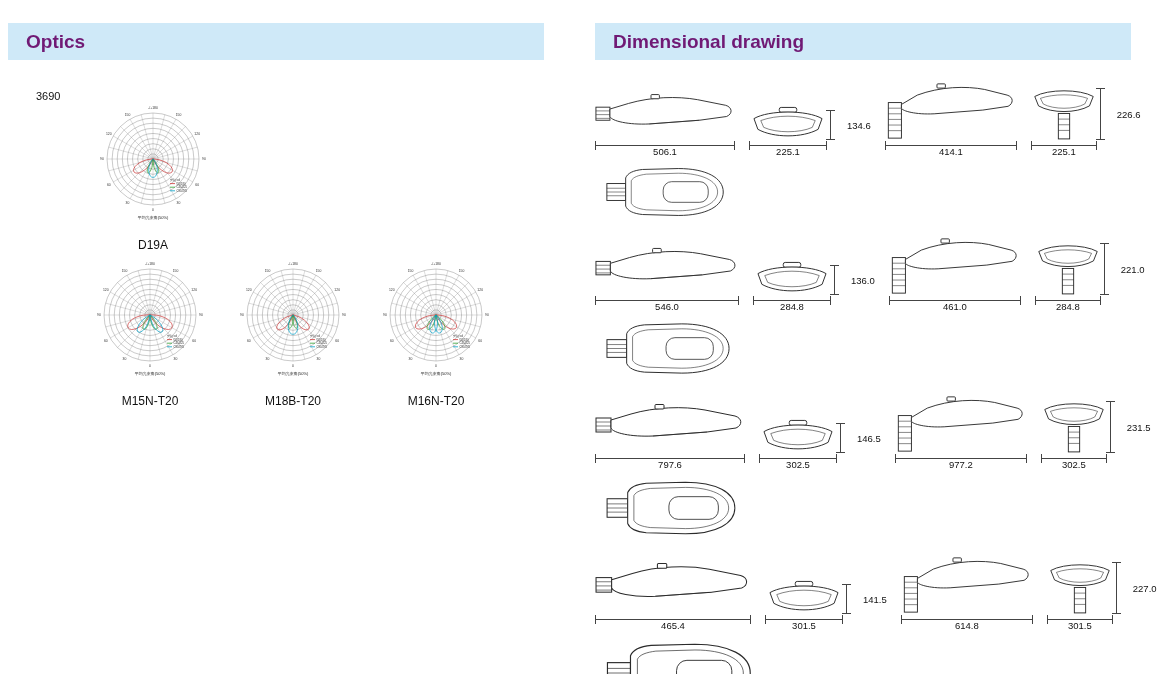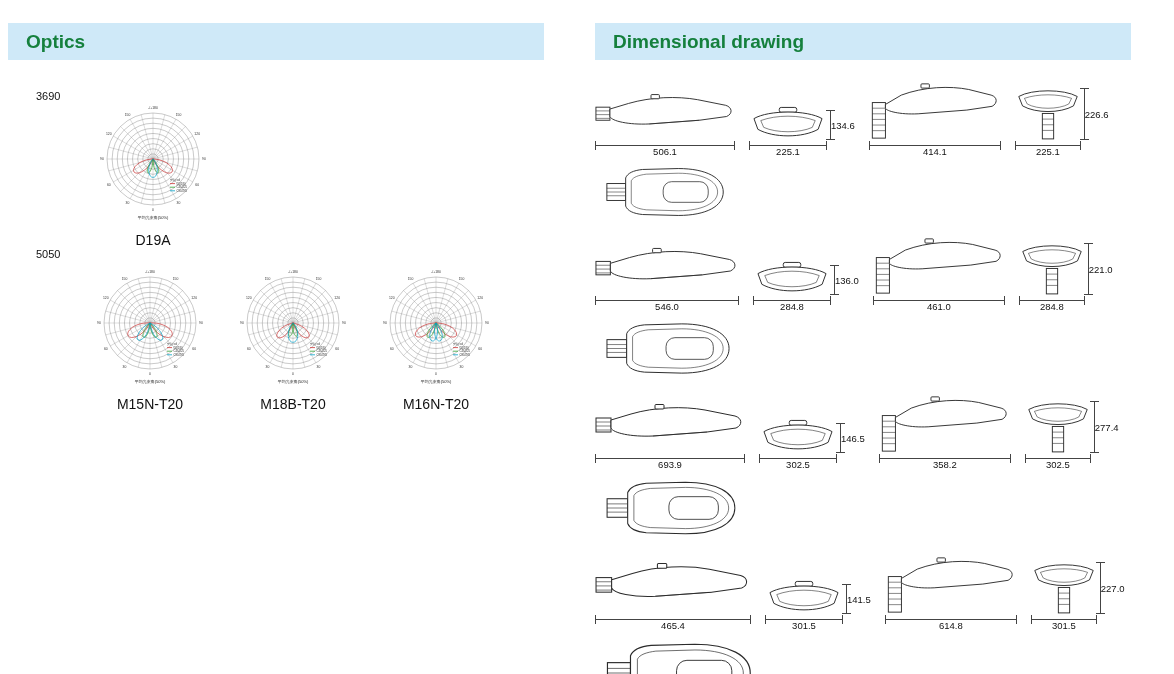--- a/index.html
+++ b/index.html
@@ -4,31 +4,31 @@
 <style>
   html,body{margin:0;padding:0;}
   body{
     width:1174px;height:674px;background:#ffffff;position:relative;overflow:hidden;
     font-family:"Liberation Sans", sans-serif;color:#222;
   }
   .col{position:absolute;top:23px;}
   .col.left{left:8px;width:536px;}
   .col.right{left:595px;width:536px;}
   .section-header{
-    height:37px;background:#cfe9f8;color:#15803d;font-weight:bold;font-size:19px;
+    height:37px;background:#cfe9f8;color:#701a75;font-weight:bold;font-size:19px;
     line-height:37px;padding-left:18px;box-sizing:border-box;
   }
   
   .optics-body{padding-top:30px;}
   .group-label{font-size:11px;color:#111;margin-left:28px;margin-bottom:2px;}
   .chart-row-1{margin-left:81px;}
   .chart-row-2{display:flex;margin-left:78px;gap:15px;margin-top:8px;}
   figure.polar-fig{margin:0;width:128px;text-align:center;}
   figure.polar-fig svg.polar{width:124px;height:118px;display:block;margin:0 auto;}
-  figcaption.chart-name{font-size:14px;color:#111;margin-top:10px;}
+  figcaption.chart-name{font-size:12px;color:#111;margin-top:16px;}
   
   .dim-body{padding-top:22px;}
   .row-group{margin-bottom:14px;}
   .dim-row{display:flex;align-items:flex-end;gap:14px;}
   .cell{display:flex;flex-direction:column;}
   .draw{display:block;}
   .side1{width:140px;height:47px;}
   .side2{width:132px;height:58px;}
   .front1{width:78px;height:35px;}
   .front2{width:66px;height:55px;}
@@ -37,21 +37,21 @@
   .r3 .side1{width:150px;height:50px;} .r3 .topv{width:134px;height:68px;}
   .r4 .side1{width:156px;height:52px;} .r4 .topv{width:150px;height:76px;}
   .fwrap{display:flex;align-items:flex-end;}
   .front-cell .dimh{width:78px;}
   .front-cell2 .dimh{width:66px;}
   .dimh{margin-top:2px;}
   .dline{height:1px;background:#444;position:relative;margin-top:3px;}
   .dline::before,.dline::after{content:"";position:absolute;top:-4px;width:1px;height:9px;background:#444;}
   .dline::before{left:0;} .dline::after{right:0;}
   .dnum{font-size:9.5px;text-align:center;line-height:11px;color:#111;}
-  .dimv{display:flex;align-items:center;gap:0;margin-left:3px;align-self:flex-end;}
+  .dimv{display:flex;align-items:center;gap:16px;margin-left:3px;align-self:flex-end;}
   .vline{width:1px;background:#444;position:relative;}
   .vline::before,.vline::after{content:"";position:absolute;left:-4px;width:9px;height:1px;background:#444;}
   .vline::before{top:0;} .vline::after{bottom:0;}
   .vh1{height:30px;} .vh2{height:52px;}
   .top-row{margin:4px 0 0 10px;}
   #symdefs{position:absolute;width:0;height:0;overflow:hidden;}
 </style>
 </head>
 <body>
 
@@ -175,21 +175,20 @@
             <line x1="79" y1="83.19999999999999" x2="84" y2="83.19999999999999" stroke="#2f9e2f" stroke-width="0.8"></line>
             <text x="85.5" y="84.19999999999999" font-size="2.8" fill="#333">C45/225</text>
             <line x1="79" y1="86.8" x2="84" y2="86.8" stroke="#00a0c8" stroke-width="0.8"></line>
             <text x="85.5" y="87.8" font-size="2.8" fill="#333">C90/270</text>
             <text x="62" y="115" font-size="4" text-anchor="middle" fill="#222">平均光束角(50%)</text>
           </svg>
         <figcaption class="chart-name">D19A</figcaption>
       </figure>
     </div>
 
-    <div class="group-label">5050</div>
     <div class="chart-row-2">
       <figure class="polar-fig">
         <svg class="polar" viewBox="0 0 124 118">
             <circle cx="62" cy="55" r="5.111111111111111" fill="none" stroke="#666" stroke-width="0.35"></circle>
             <circle cx="62" cy="55" r="10.222222222222221" fill="none" stroke="#666" stroke-width="0.35"></circle>
             <circle cx="62" cy="55" r="15.333333333333334" fill="none" stroke="#666" stroke-width="0.35"></circle>
             <circle cx="62" cy="55" r="20.444444444444443" fill="none" stroke="#666" stroke-width="0.35"></circle>
             <circle cx="62" cy="55" r="25.555555555555557" fill="none" stroke="#666" stroke-width="0.35"></circle>
             <circle cx="62" cy="55" r="30.666666666666668" fill="none" stroke="#666" stroke-width="0.35"></circle>
             <circle cx="62" cy="55" r="35.77777777777778" fill="none" stroke="#666" stroke-width="0.35"></circle>
@@ -503,21 +502,21 @@
     </div>
 
     <div class="row-group r3">
       <div class="dim-row">
         <div class="cell side-cell">
           <svg class="draw side1">
               <use href="#sym-side-h"></use>
             </svg>
           <div class="dimh">
             <div class="dline"></div>
-            <div class="dnum">693.9</div>
+            <div class="dnum">797.6</div>
           </div>
         </div>
         <div class="cell front-cell">
           <div class="fwrap">
             <svg class="draw front1">
                 <use href="#sym-front"></use>
               </svg>
             <div class="dimv">
               <div class="vline vh1"></div>
               <span class="dnum">146.5</span>
@@ -527,31 +526,31 @@
             <div class="dline"></div>
             <div class="dnum">302.5</div>
           </div>
         </div>
         <div class="cell side-cell2">
           <svg class="draw side2">
               <use href="#sym-side-v"></use>
             </svg>
           <div class="dimh">
             <div class="dline"></div>
-            <div class="dnum">358.2</div>
+            <div class="dnum">977.2</div>
           </div>
         </div>
         <div class="cell front-cell2">
           <div class="fwrap">
             <svg class="draw front2">
                 <use href="#sym-front-pole"></use>
               </svg>
             <div class="dimv">
               <div class="vline vh2"></div>
-              <span class="dnum">277.4</span>
+              <span class="dnum">231.5</span>
             </div>
           </div>
           <div class="dimh">
             <div class="dline"></div>
             <div class="dnum">302.5</div>
           </div>
         </div>
       </div>
       <div class="top-row">
         <svg class="draw topv">

